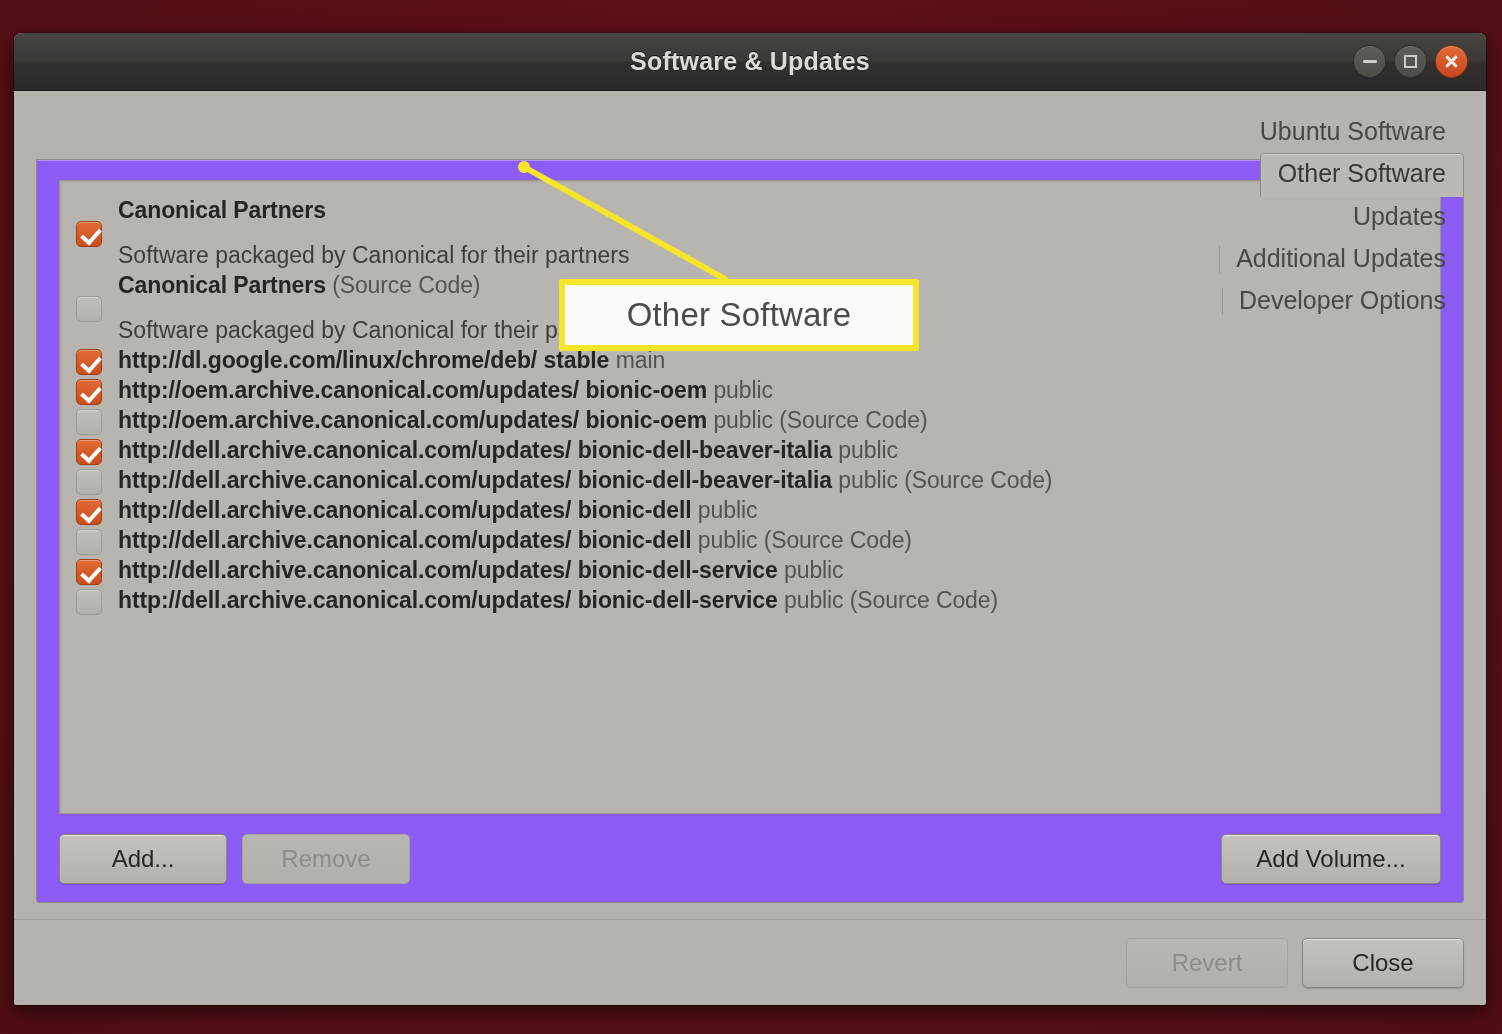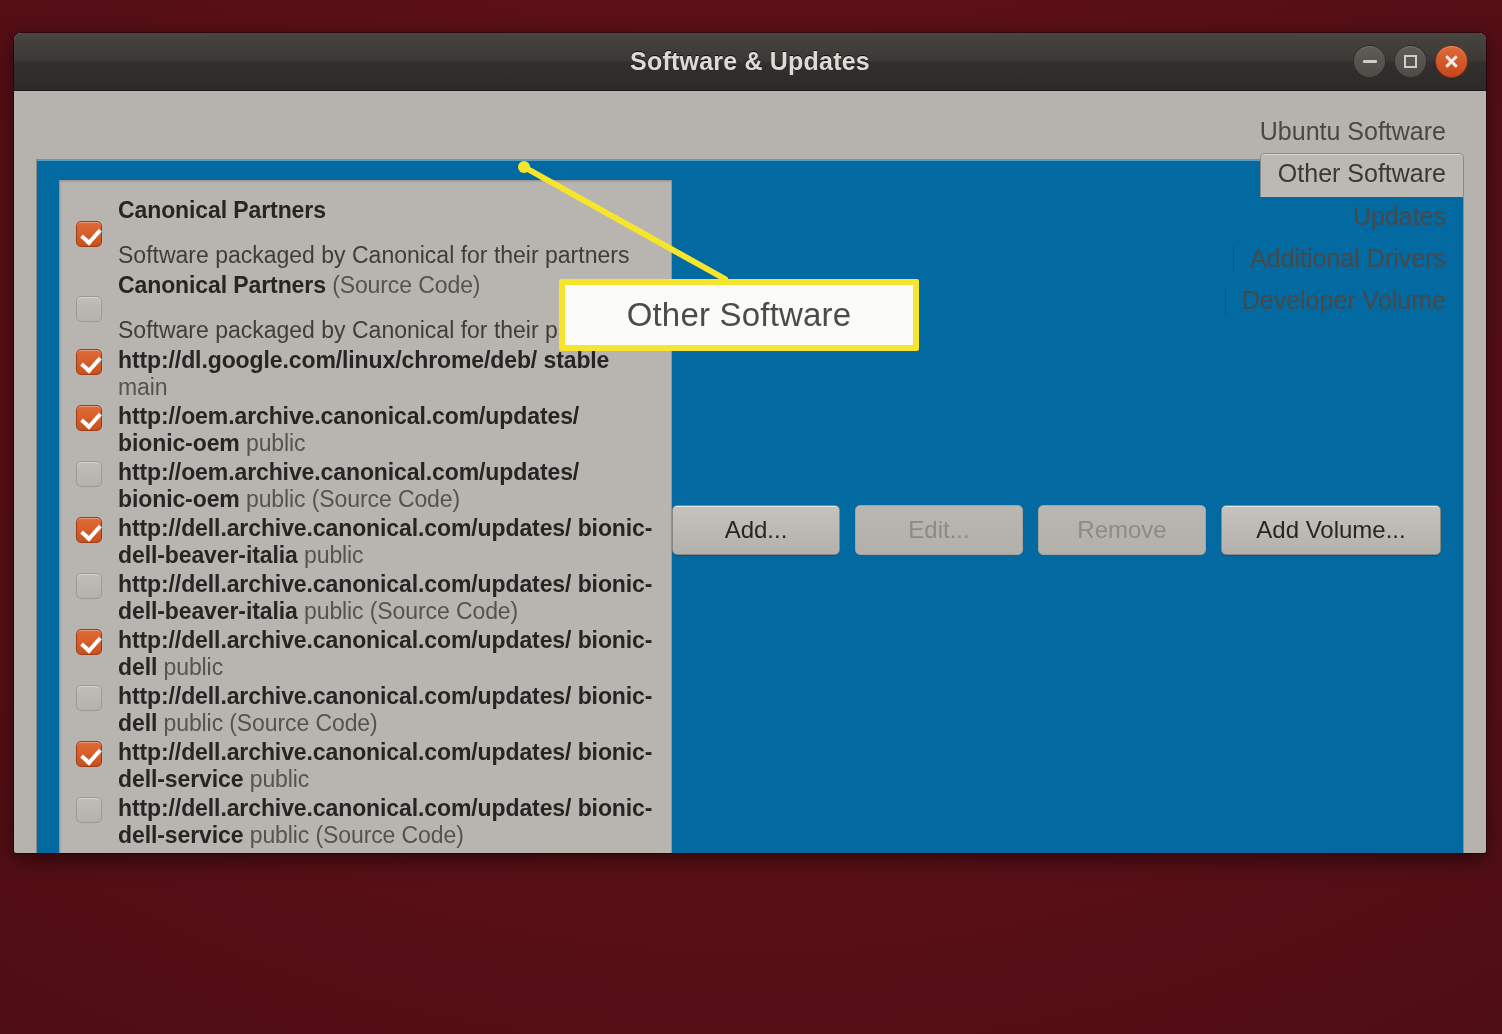--- a/index.html
+++ b/index.html
@@ -16,21 +16,21 @@
       radial-gradient(ellipse 1400px 900px at 50% 40%, #6e1218 0%, #5c1017 45%, #4a0c12 100%);
     position: relative;
   }
 
   
   #window {
     position: absolute;
     left: 14px;
     top: 33px;
     width: 1472px;
-    height: 820px;
+    height: 972px;
     border-radius: 7px 7px 3px 3px;
     box-shadow: 0 6px 22px rgba(0,0,0,0.55), 0 0 0 1px rgba(0,0,0,0.35);
     overflow: hidden;
     display: flex;
     flex-direction: column;
     background: #b6b3ae;
   }
 
   
   #titlebar {
@@ -138,25 +138,25 @@
     margin-bottom: -1px;
     padding-bottom: 10px;
     box-shadow: inset 0 1px 0 rgba(255,255,255,0.45);
   }
 
   
   #tabcontent {
     flex: 1;
     border: 1px solid #8d8a86;
     border-radius: 0 3px 3px 3px;
-    background: #0369a1;
+    background: #8b5cf6;
     box-shadow: inset 0 1px 0 rgba(255,255,255,0.35);
     padding: 20px 22px 18px 22px;
     display: flex;
-    flex-direction: row;
+    flex-direction: column;
     position: relative;
     z-index: 1;
   }
 
   
   #source-list {
     flex: 1;
     border: 1px solid #9a9793;
     background: #b8b5b0;
     box-shadow: inset 1px 1px 2px rgba(0,0,0,0.10);
@@ -306,22 +306,22 @@
       </div>
     </div>
   </div>
 
   <div id="win-body">
 
     <div id="tabstrip">
       <div class="tab">Ubuntu Software</div>
       <div class="tab active">Other Software</div>
       <div class="tab">Updates</div>
-      <div class="tab">Additional Drivers</div>
-      <div class="tab">Developer Volume</div>
+      <div class="tab">Additional Updates</div>
+      <div class="tab">Developer Options</div>
     </div>
 
     <div id="tabcontent">
 
       <div id="source-list">
 
         <div class="src-row two-line">
           <span class="checkbox on"></span>
           <span class="src-text">
             <span class="src-title"><span>Canonical Partners</span></span>
@@ -379,21 +379,20 @@
 
         <div class="src-row">
           <span class="checkbox off"></span>
           <span class="src-title"><span>http://dell.archive.canonical.com/updates/ bionic-dell-service</span> <span class="light">public (Source Code)</span></span>
         </div>
 
       </div>
 
       <div id="list-actions">
         <div class="btn enabled">Add...</div>
-        <div class="btn disabled">Edit...</div>
         <div class="btn disabled">Remove</div>
         <div class="spacer"></div>
         <div class="btn enabled" id="add-volume-button">Add Volume...</div>
       </div>
 
     </div>
   </div>
 
   <div id="footer">
     <div class="btn disabled">Revert</div>

